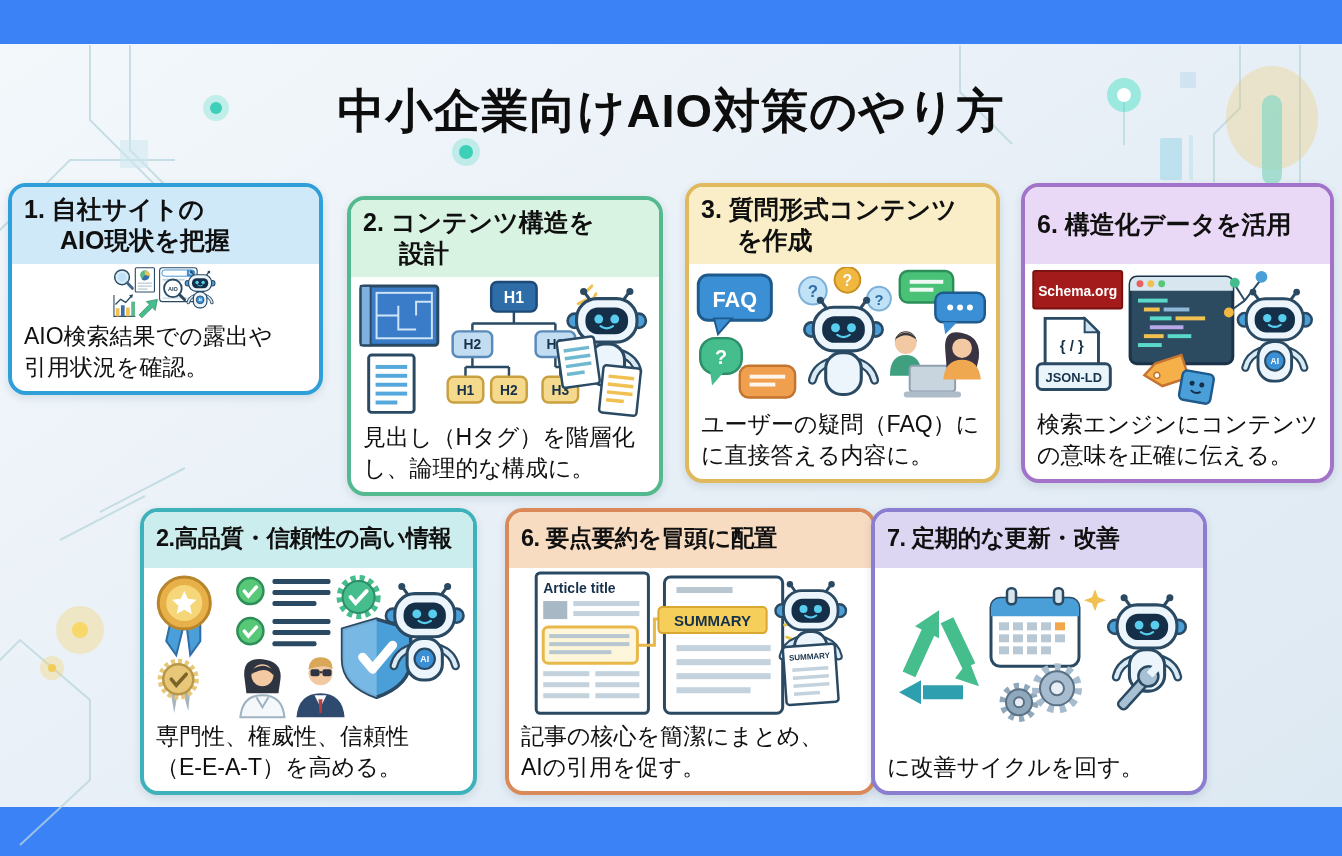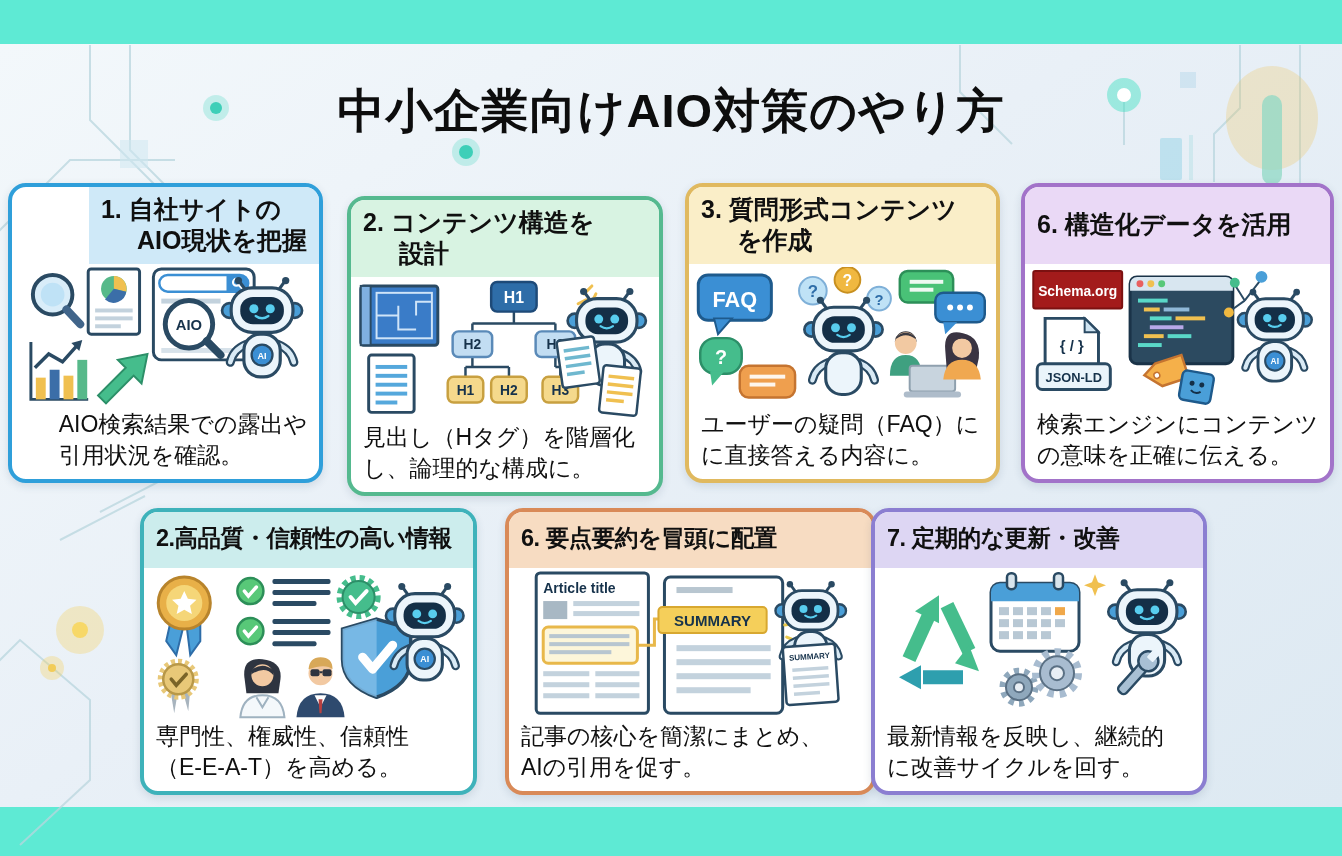--- a/index.html
+++ b/index.html
@@ -1,16 +1,16 @@
 <!DOCTYPE html>
 <html><head>
 <meta charset="utf-8">
 <style>
   html,body{margin:0;padding:0;}
-  .stage{position:relative;width:1342px;height:856px;background:#5eead4;overflow:hidden;
+  .stage{position:relative;width:1342px;height:856px;background:#3b82f6;overflow:hidden;
          font-family:"Liberation Sans","DejaVu Sans",sans-serif;}
   .band{position:absolute;left:0;top:44px;width:1342px;height:763px;
         background:linear-gradient(145deg,#f3f8fb 0%,#e9f0f7 45%,#dde9f2 100%);}
   .decor{position:absolute;left:0;top:0;}
   .title{position:absolute;left:0;top:80px;width:100%;margin:0;text-align:center;
          font-size:47px;font-weight:900;color:#0d0d0d;letter-spacing:1px;z-index:3;}
   .card{position:absolute;z-index:2;background:#ffffff;border:4px solid var(--accent,#888);
         border-radius:18px;box-shadow:0 3px 8px rgba(40,70,100,.14);
         display:flex;flex-direction:column;overflow:hidden;box-sizing:border-box;}
   .card-head{background:var(--head,#eee);display:flex;flex-direction:column;justify-content:center;
@@ -88,21 +88,21 @@
       <rect x="1262" y="95" width="20" height="90" rx="10" fill="#8fd8c4" opacity="0.75"></rect>
       <rect x="1160" y="138" width="22" height="42" rx="2" fill="#a8d8ea" opacity="0.65"></rect>
       <rect x="1189" y="135" width="4" height="45" fill="#bfe2ea" opacity="0.6"></rect>
       <rect x="1180" y="72" width="16" height="16" fill="#bfdcec" opacity="0.6"></rect>
       <rect x="120" y="140" width="28" height="28" fill="#cfe8f0" opacity="0.55"></rect>
     </g>
   </svg>
 
   <h1 class="title">中小企業向けAIO対策のやり方</h1>
 
-  <section class="card row1" style="left: 8px; top: 183px; width: 315px; height: 300px; align-items: flex-end; --accent: #2f9fda; --head: #cfe9f8;">
+  <section class="card row1" style="left: 8px; top: 183px; width: 315px; height: 212px; --accent: #2f9fda; --head: #cfe9f8;">
     <header class="card-head">
       <div class="t1">1. 自社サイトの</div>
       <div class="t2">AIO現状を把握</div>
     </header>
     <div class="card-art">
       <svg viewBox="0 0 296 142">
         <g>
           <circle cx="30" cy="28" r="20" fill="#d9edf9" stroke="#2a4a63" stroke-width="4"></circle>
           <circle cx="30" cy="28" r="12" fill="#bfe2f6"></circle>
           <line x1="44" y1="43" x2="58" y2="58" stroke="#41658a" stroke-width="8" stroke-linecap="round"></line>
@@ -533,17 +533,16 @@
           <use href="#robot"></use>
         </g>
         <g transform="translate(264,96) rotate(42)">
           <rect x="-5" y="-2" width="10" height="36" rx="4" fill="#a8c0d4" stroke="#2a4a63" stroke-width="2.5"></rect>
           <circle cx="0" cy="-8" r="10" fill="#a8c0d4" stroke="#2a4a63" stroke-width="2.5"></circle>
           <rect x="-4" y="-21" width="8" height="11" rx="1" fill="#eaf4fb"></rect>
         </g>
       </svg>
     </div>
     <p class="card-desc">
-      <span class="dl">最新情報を反映し、継続的</span>
       <span class="dl">に改善サイクルを回す。</span>
     </p>
   </section>
 </div>
 
 </body></html>

